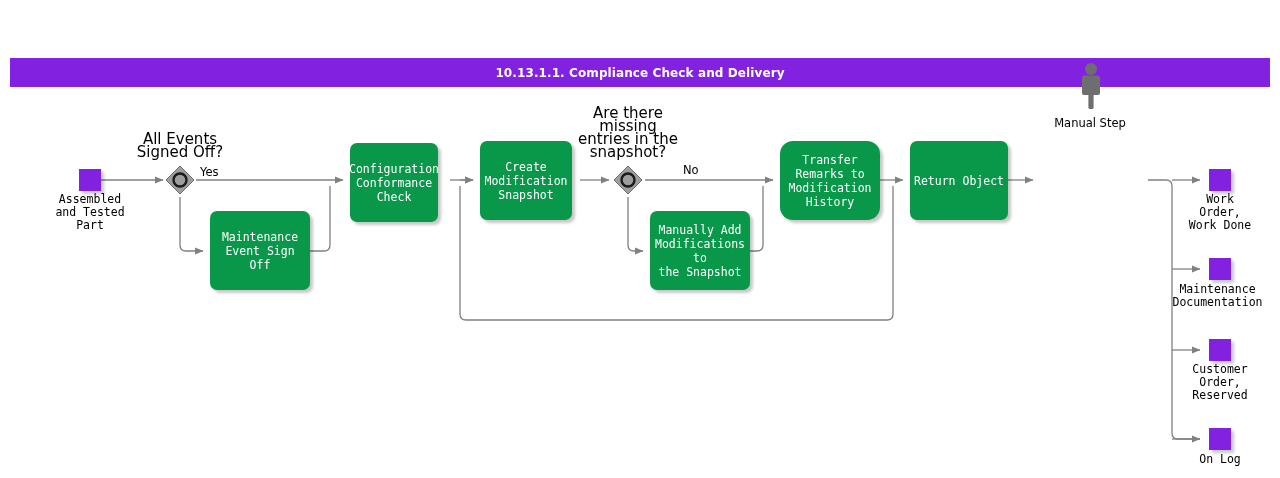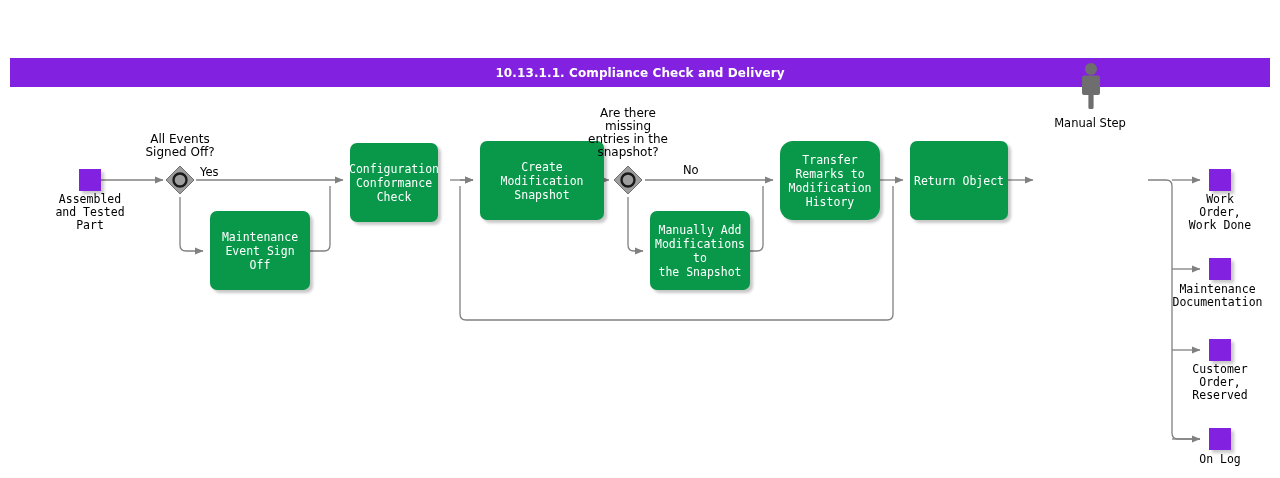--- a/index.html
+++ b/index.html
@@ -88,21 +88,21 @@
 
   
   .gateway {
     position: absolute;
     width: 32px;
     height: 32px;
   }
   .gateway-label {
     position: absolute;
     font-family: "DejaVu Sans", sans-serif;
-    font-size: 12px;
+    font-size: 15px;
     line-height: 13px;
     color: #000000;
     text-align: center;
     white-space: pre-line;
   }
 
   
   .edge-label {
     position: absolute;
     font-family: "DejaVu Sans", sans-serif;
@@ -188,21 +188,21 @@
 Signed Off?</div>
   <div class="edge-label" style="left:200px; top:165px;">Yes</div>
 
   <div class="task" style="left:210px; top:211px; width:100px; height:79px;">Maintenance
 Event Sign Off</div>
 
   <div class="task" style="left:350px; top:143px; width:88px; height:79px;">Configuration
 Conformance
 Check</div>
 
-  <div class="task" style="left:480px; top:141px; width:124px; height:79px;">Create
+  <div class="task" style="left:480px; top:141px; width:92px; height:79px;">Create
 Modification
 Snapshot</div>
 
   <div class="gateway" style="left:612px; top:164px;">
     <svg width="32" height="32" viewBox="0 0 32 32">
       <polygon points="16,2 30,16 16,30 2,16" fill="#9E9E9E" stroke="#6E6E6E" stroke-width="1"></polygon>
       <circle cx="16" cy="16" r="6.5" fill="none" stroke="#1A1A1A" stroke-width="2.4"></circle>
     </svg>
   </div>
   <div class="gateway-label" style="left:568px; top:107px; width:120px;">Are there

